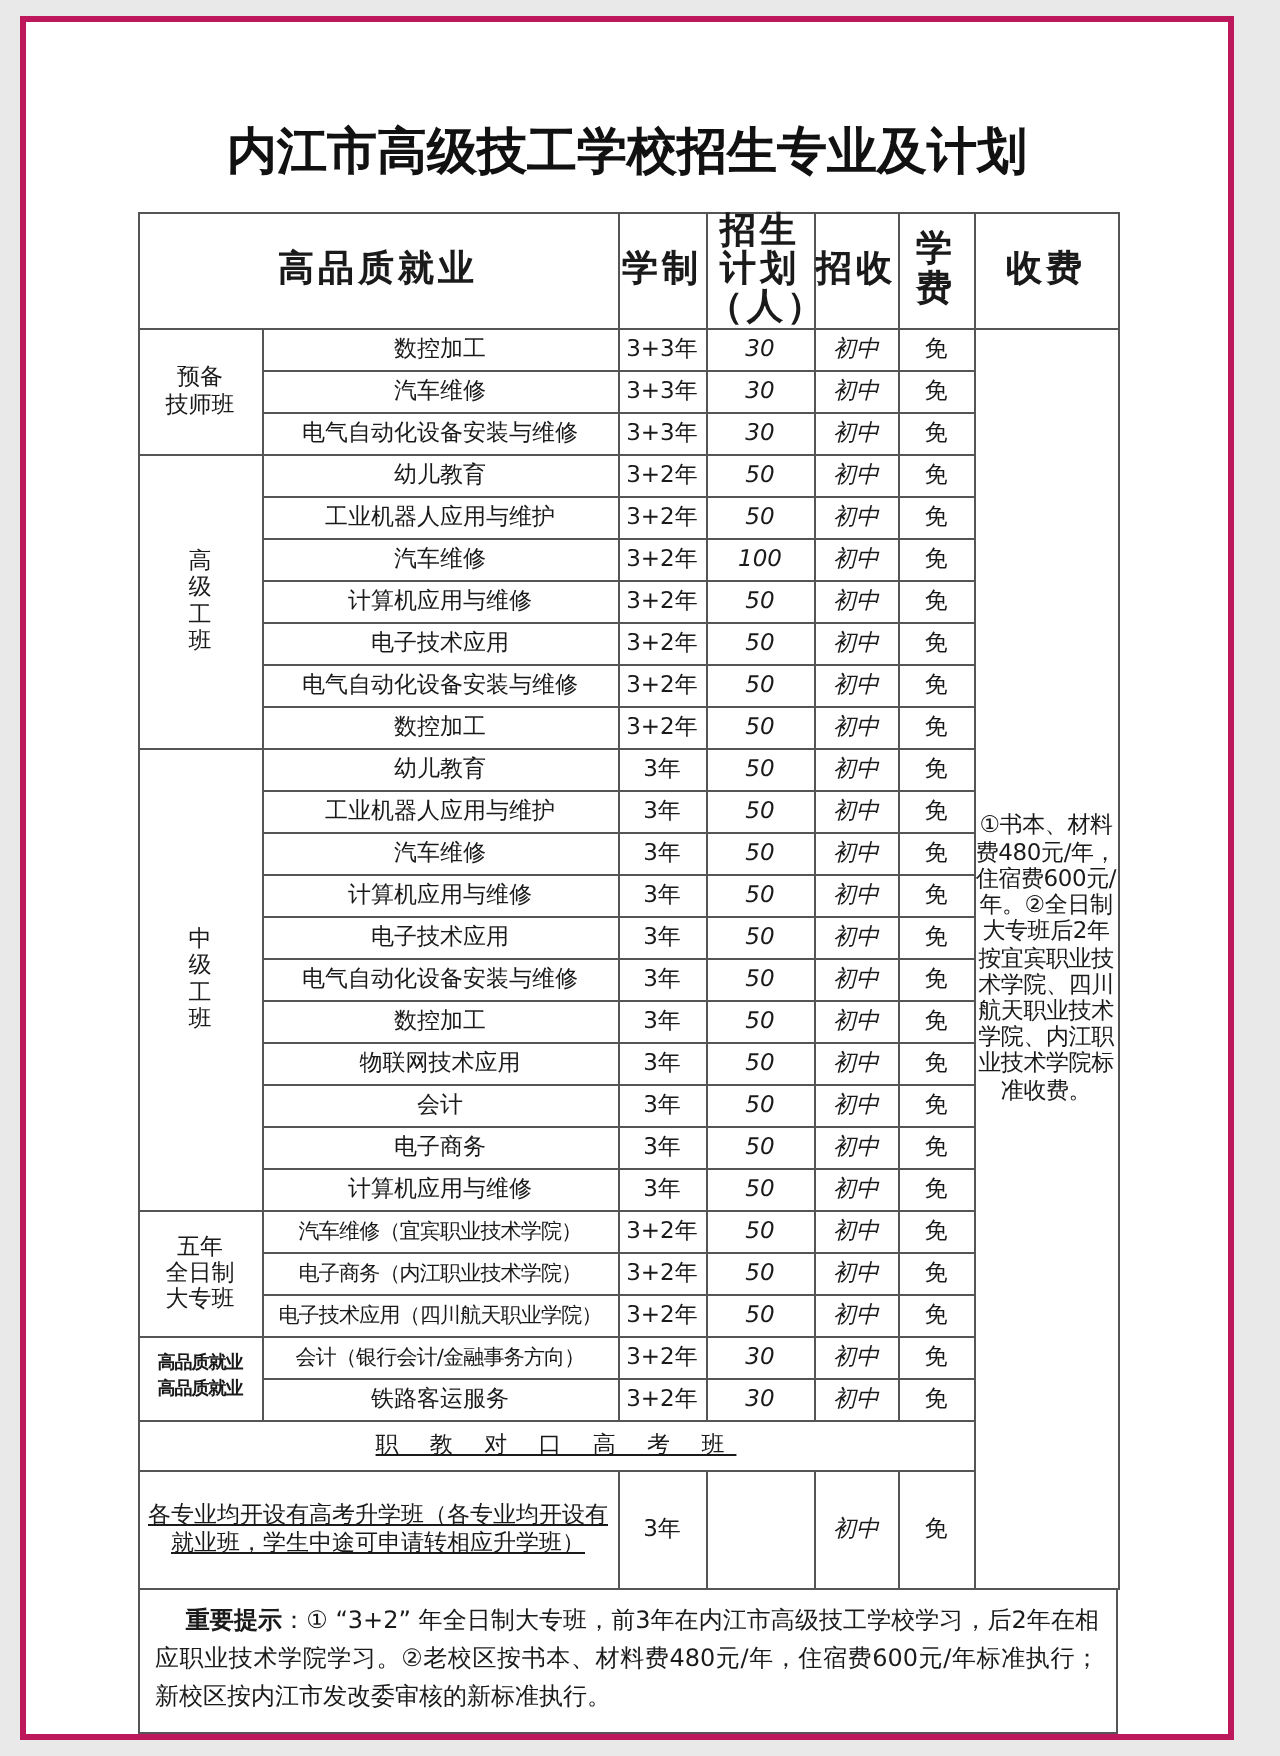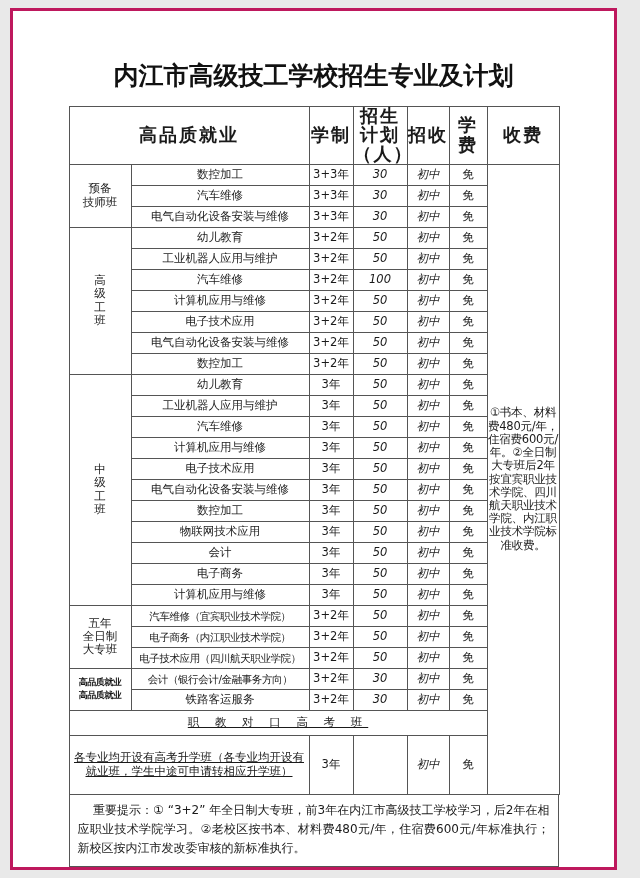--- a/index.html
+++ b/index.html
@@ -114,21 +114,21 @@
     width: 490px;
     box-sizing: border-box;
     border: 1px solid #555;
     border-top: none;
     font-size: 12px;
     line-height: 1.6;
     padding: 6px 8px 8px 8px;
     text-align: justify;
     color: #1a1a1a;
   }
-  .notes b { font-weight: normal; }
+  .notes b { font-weight: bold; }
   .notes .indent { }
 </style>
 </head>
 <body>
 
 <div class="page">
 
   <div class="page-title">内江市高级技工学校招生专业及计划</div>
 
   <div class="table-wrap">

